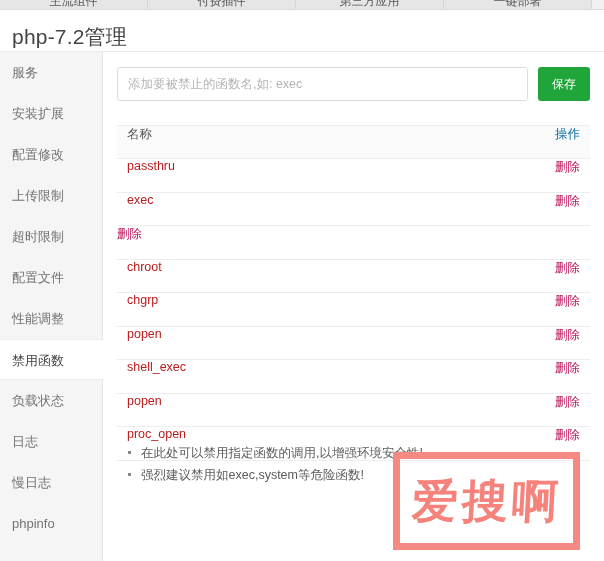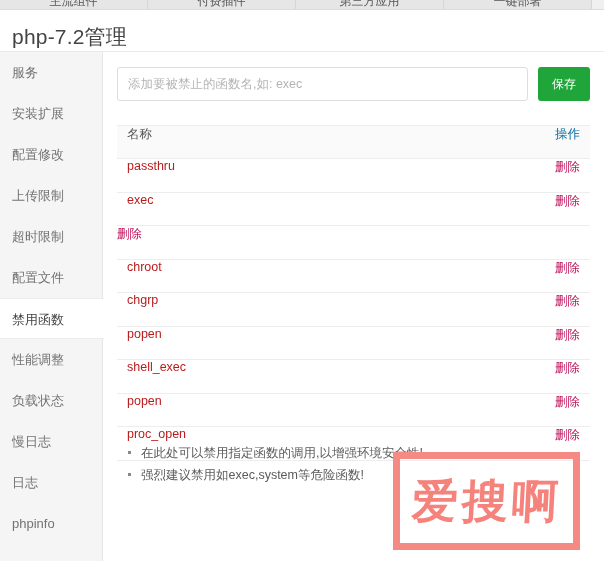--- a/index.html
+++ b/index.html
@@ -190,25 +190,25 @@
     <span>php-7.2管理</span>
   </div>
 
   <div class="sidebar">
     <div class="side-item">服务</div>
     <div class="side-item">安装扩展</div>
     <div class="side-item">配置修改</div>
     <div class="side-item">上传限制</div>
     <div class="side-item">超时限制</div>
     <div class="side-item">配置文件</div>
+    <div class="side-item">性能调整</div>
     <div class="side-item active">禁用函数</div>
-    <div class="side-item">性能调整</div>
     <div class="side-item">负载状态</div>
+    <div class="side-item">日志</div>
     <div class="side-item">慢日志</div>
-    <div class="side-item">日志</div>
     <div class="side-item">phpinfo</div>
   </div>
 
   <div class="content">
 
     <div class="input-row">
       <input class="fn-input" type="text" placeholder="添加要被禁止的函数名,如: exec" style="">
       <button class="save-btn">保存</button>
     </div>
 

